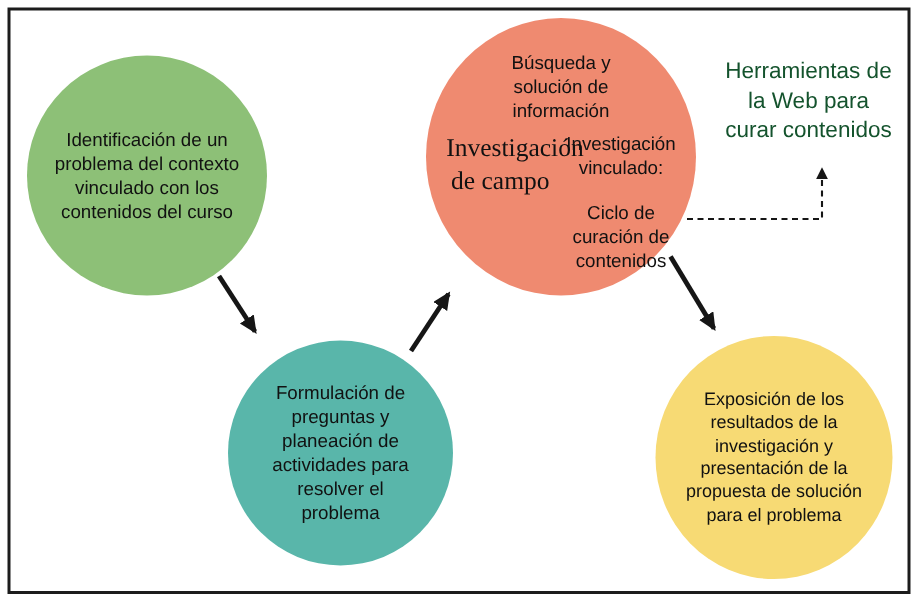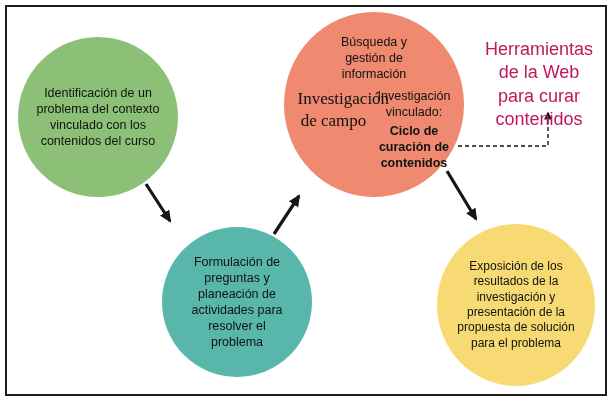--- a/index.html
+++ b/index.html
@@ -30,21 +30,21 @@
   .circle {
     position: absolute;
     border-radius: 50%;
     display: flex;
     align-items: center;
     justify-content: center;
     text-align: center;
     color: #111111;
   }
   .c1 { left: 18px;  top: 37px;  width: 160px; height: 160px; }
-  .c2 { left: 162px; top: 227px; width: 150px; height: 150px; }
+  .c2 { left: 152px; top: 227px; width: 150px; height: 150px; }
   .c3 { left: 284px; top: 12px;  width: 180px; height: 185px; display: block; }
   .c4 { left: 437px; top: 224px; width: 158px; height: 162px; }
 
   .ctext {
     font-size: 12.5px;
     line-height: 1.28;
   }
   .c1 .ctext { width: 132px; }
   .c2 .ctext { width: 104px; }
   .c4 .ctext { width: 122px; font-size: 12px; }
@@ -69,32 +69,32 @@
     line-height: 1.28;
     font-family: Liberation Serif, serif;
   }
   .c3-right {
     width: 86px;
     text-align: center;
     font-size: 12.5px;
     line-height: 1.28;
   }
   .c3-cycle {
-    font-weight: bold;
-    margin-top: 3px;
+    font-weight: normal;
+    margin-top: 14px;
   }
   .note {
     position: absolute;
     left: 483px;
     top: 38px;
     width: 112px;
     text-align: center;
-    font-size: 18px;
+    font-size: 15px;
     line-height: 1.3;
-    color: #be185d;
+    color: #14532d;
   }
 </style>
 </head>
 <body>
 
 <div class="frame">
 
   <div class="border-rect"></div>
 
   <svg class="arrows" viewBox="0 0 612 401">
@@ -114,21 +114,21 @@
 
   <div class="circle c1" style="background-color: rgb(141, 192, 119); align-items: center;">
     <div class="ctext">Identificación de un problema del contexto vinculado con los contenidos del curso</div>
   </div>
 
   <div class="circle c2" style="background-color: rgb(89, 182, 170);">
     <div class="ctext">Formulación de preguntas y planeación de actividades para resolver el problema</div>
   </div>
 
   <div class="circle c3" style="background-color: rgb(239, 138, 112);">
-    <div class="c3-title">Búsqueda y gestión de información</div>
+    <div class="c3-title">Búsqueda y solución de información</div>
     <div class="c3-cols">
       <div class="c3-left">Investigación de campo</div>
       <div class="c3-right">
         <span>Investigación vinculado:</span>
         <div class="c3-cycle">Ciclo de curación de contenidos</div>
       </div>
     </div>
   </div>
 
   <div class="circle c4" style="background-color: rgb(247, 218, 116);">

